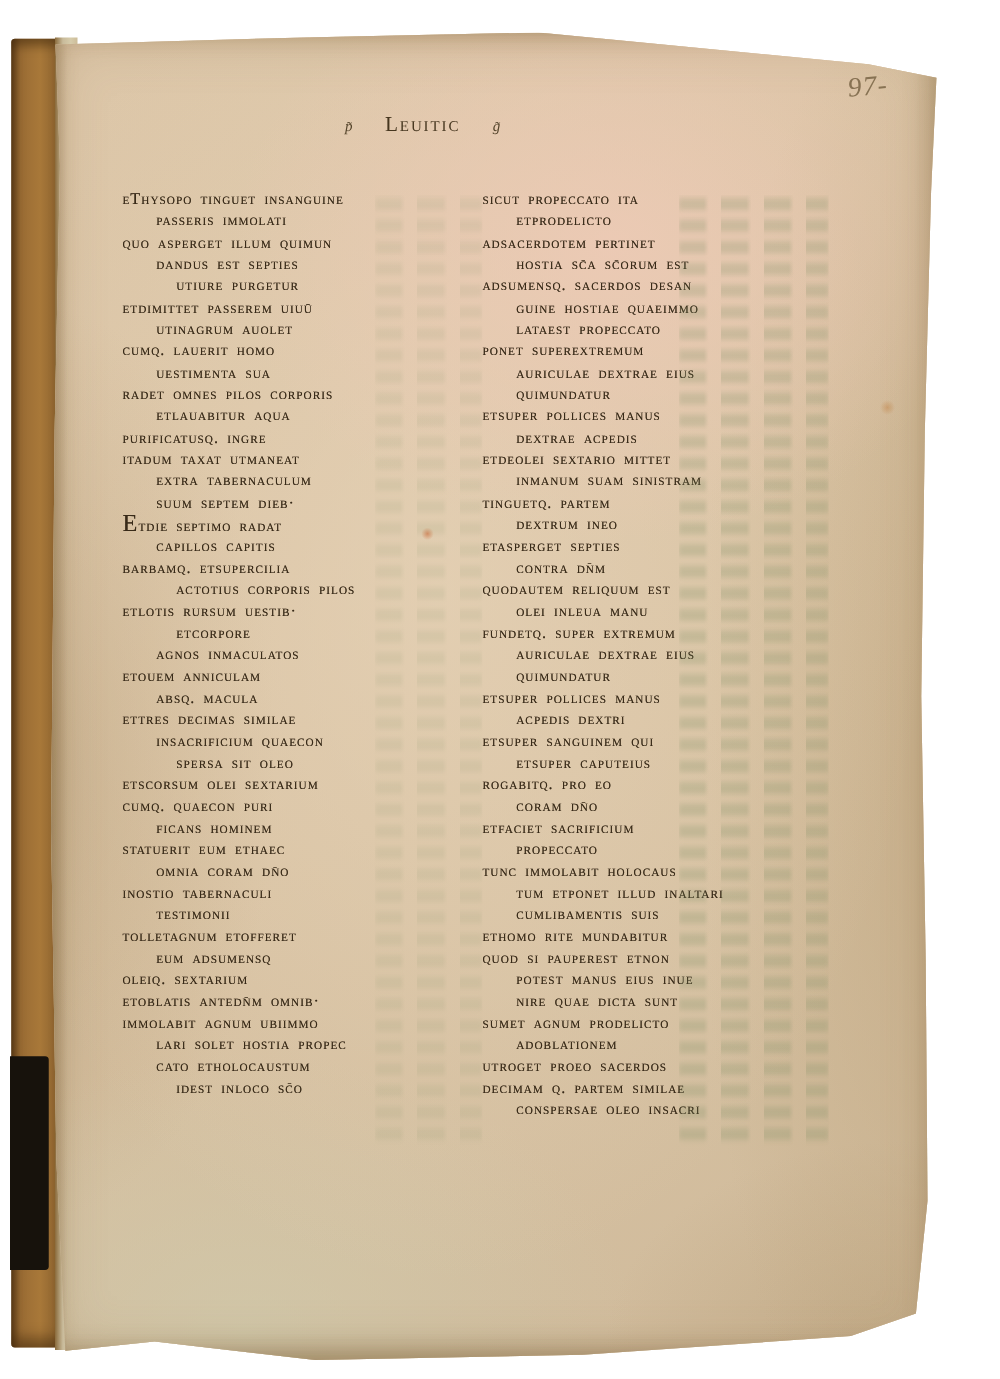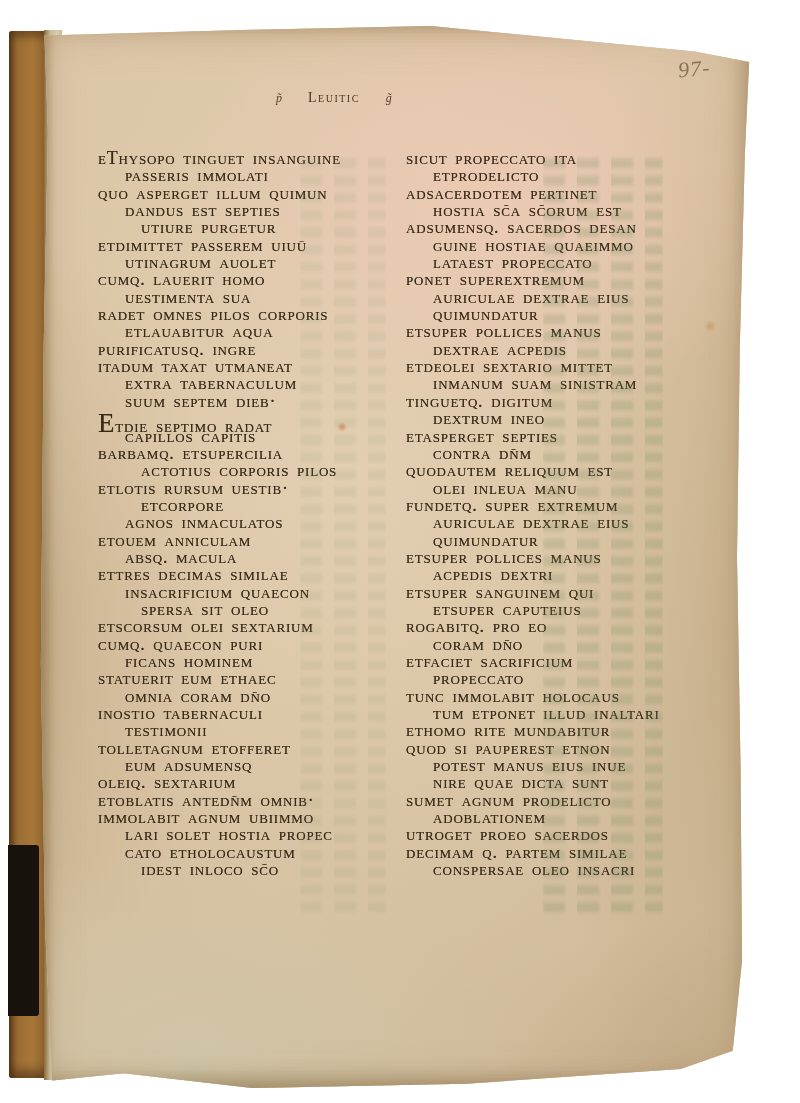--- a/index.html
+++ b/index.html
@@ -42,28 +42,28 @@
 
   
   .folio{position:absolute;left:640px;top:28px;width:80px;
     font-style:italic;font-size:22px;color:#877253;transform:rotate(-5deg);
     letter-spacing:1px;}
 
   
   .running-title{position:absolute;left:238px;top:64px;display:flex;gap:26px;
     align-items:baseline;color:#46361f;font-size:13px;}
   .running-title .mark{font-style:italic;font-size:12px;color:#55452c;}
-  .running-title .title{font-variant:small-caps;letter-spacing:1.5px;font-size:14px;}
+  .running-title .title{font-variant:small-caps;letter-spacing:1.5px;font-size:17px;}
 
   
-  .col{position:absolute;top:124px;color:#382a18;font-size:18px;
+  .col{position:absolute;top:124px;color:#382a18;font-size:13px;
     font-variant:small-caps;letter-spacing:.8px;word-spacing:2.5px;
     text-shadow:0 0 .5px rgba(56,42,24,.65);}
   .col-left{left:60px;width:300px;}
-  .col-right{left:368px;width:300px;}
+  .col-right{left:348px;width:300px;}
   .line{height:17.35px;line-height:17.35px;white-space:nowrap;}
   .indent-0{padding-left:0;}
   .indent-1{padding-left:27px;}
   .indent-2{padding-left:43px;}
   .big-initial::first-letter{font-size:1.5em;line-height:1;}
 
   
   .showthrough{position:absolute;pointer-events:none;
     background:repeating-linear-gradient(180deg,
       rgba(118,138,94,0) 0px, rgba(118,138,94,.55) 5px, rgba(118,138,94,.55) 10px,
@@ -145,39 +145,40 @@
         <div class="line indent-0">adsumensq. sacerdos desan</div>
         <div class="line indent-1">guine hostiae quaeimmo</div>
         <div class="line indent-1">lataest propeccato</div>
         <div class="line indent-0">ponet superextremum</div>
         <div class="line indent-1">auriculae dextrae eius</div>
         <div class="line indent-1">quimundatur</div>
         <div class="line indent-0">etsuper pollices manus</div>
         <div class="line indent-1">dextrae acpedis</div>
         <div class="line indent-0">etdeolei sextario mittet</div>
         <div class="line indent-1">inmanum suam sinistram</div>
-        <div class="line indent-0">tinguetq. digitum</div>
+        <div class="line indent-0">tinguetq. partem</div>
         <div class="line indent-1">dextrum ineo</div>
         <div class="line indent-0">etasperget septies</div>
         <div class="line indent-1">contra dn̄m</div>
         <div class="line indent-0">quodautem reliquum est</div>
         <div class="line indent-1">olei inleua manu</div>
         <div class="line indent-0">fundetq. super extremum</div>
         <div class="line indent-1">auriculae dextrae eius</div>
         <div class="line indent-1">quimundatur</div>
         <div class="line indent-0">etsuper pollices manus</div>
         <div class="line indent-1">acpedis dextri</div>
         <div class="line indent-0">etsuper sanguinem qui</div>
         <div class="line indent-1">etsuper caputeius</div>
         <div class="line indent-0">rogabitq. pro eo</div>
         <div class="line indent-1">coram dn̄o</div>
         <div class="line indent-0">etfaciet sacrificium</div>
         <div class="line indent-1">propeccato</div>
         <div class="line indent-0">tunc immolabit holocaus</div>
         <div class="line indent-1">tum etponet illud inaltari</div>
+        <div class="line indent-1">cumlibamentis suis</div>
         <div class="line indent-0">ethomo rite mundabitur</div>
         <div class="line indent-0">quod si pauperest etnon</div>
         <div class="line indent-1">potest manus eius inue</div>
         <div class="line indent-1">nire quae dicta sunt</div>
         <div class="line indent-0">sumet agnum prodelicto</div>
         <div class="line indent-1">adoblationem</div>
         <div class="line indent-0">utroget proeo sacerdos</div>
         <div class="line indent-0">decimam q. partem similae</div>
         <div class="line indent-1">conspersae oleo insacri</div>
       </div>

